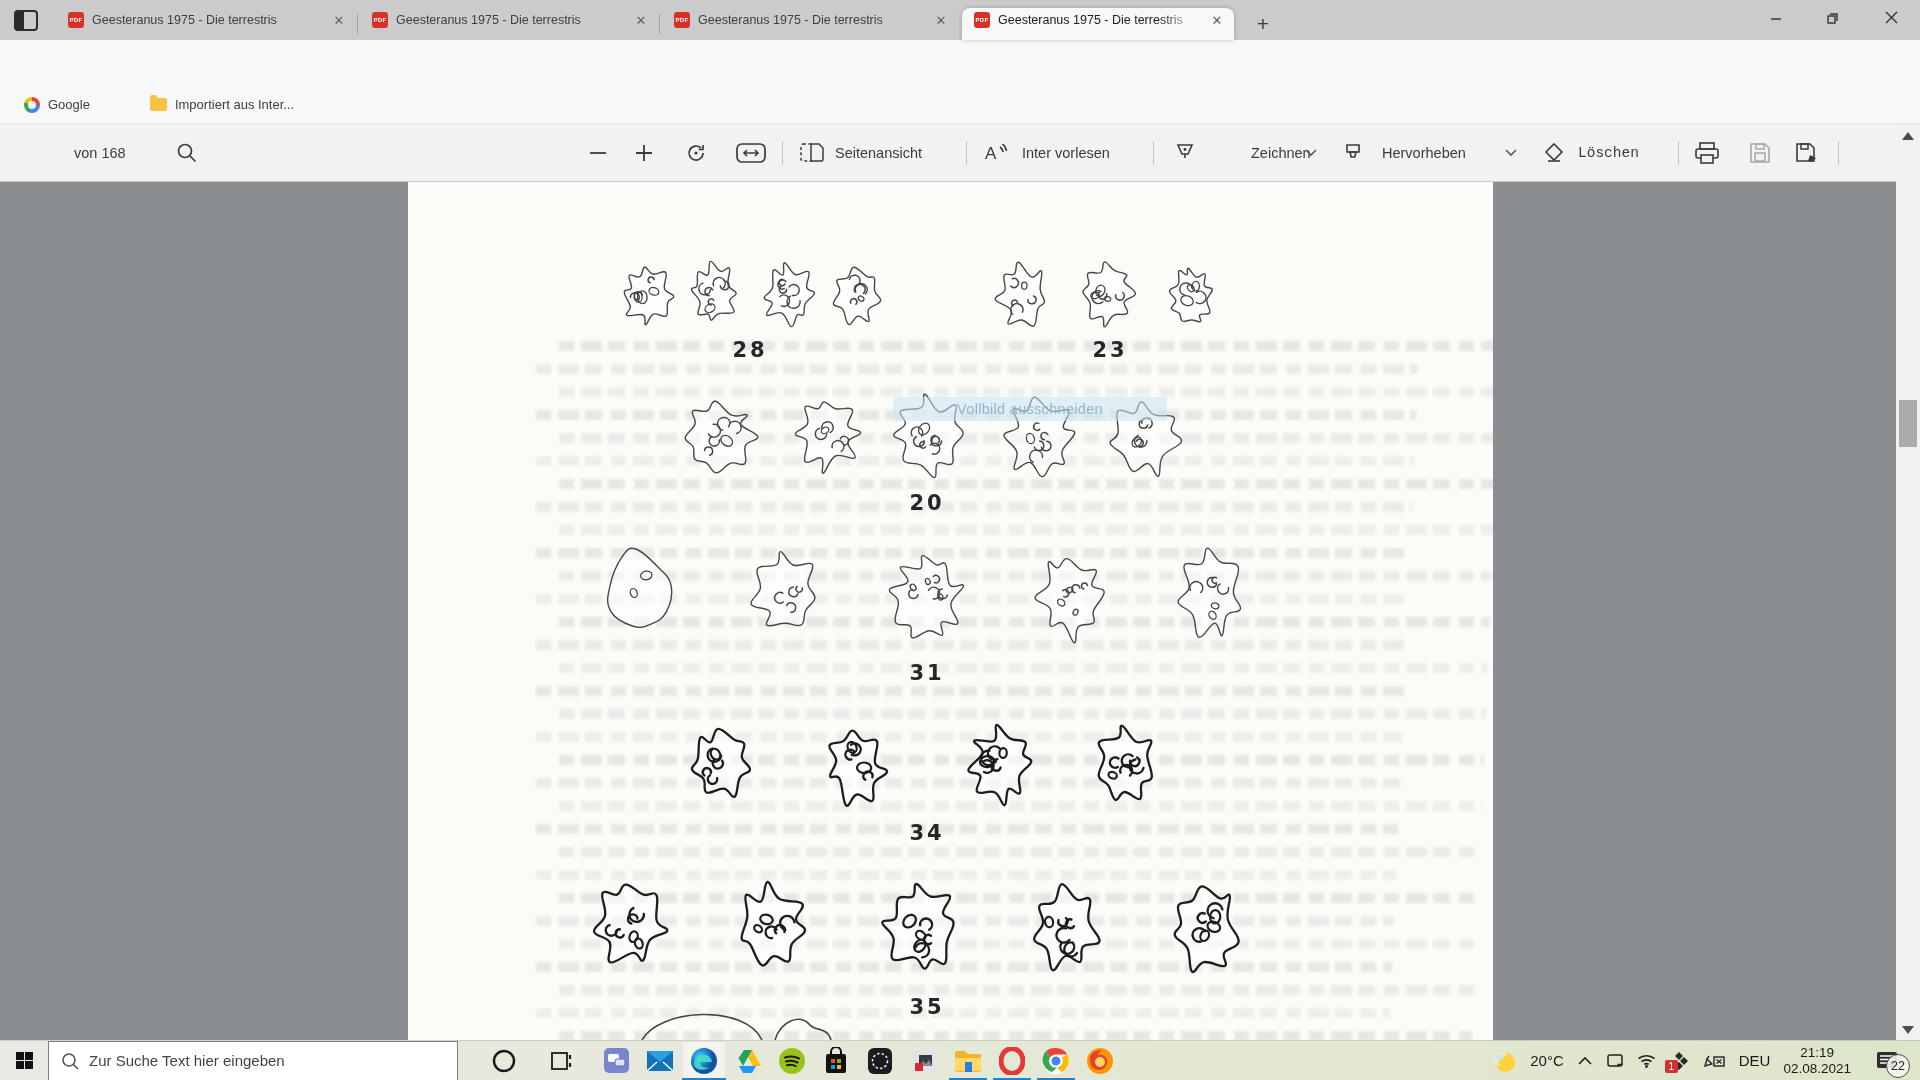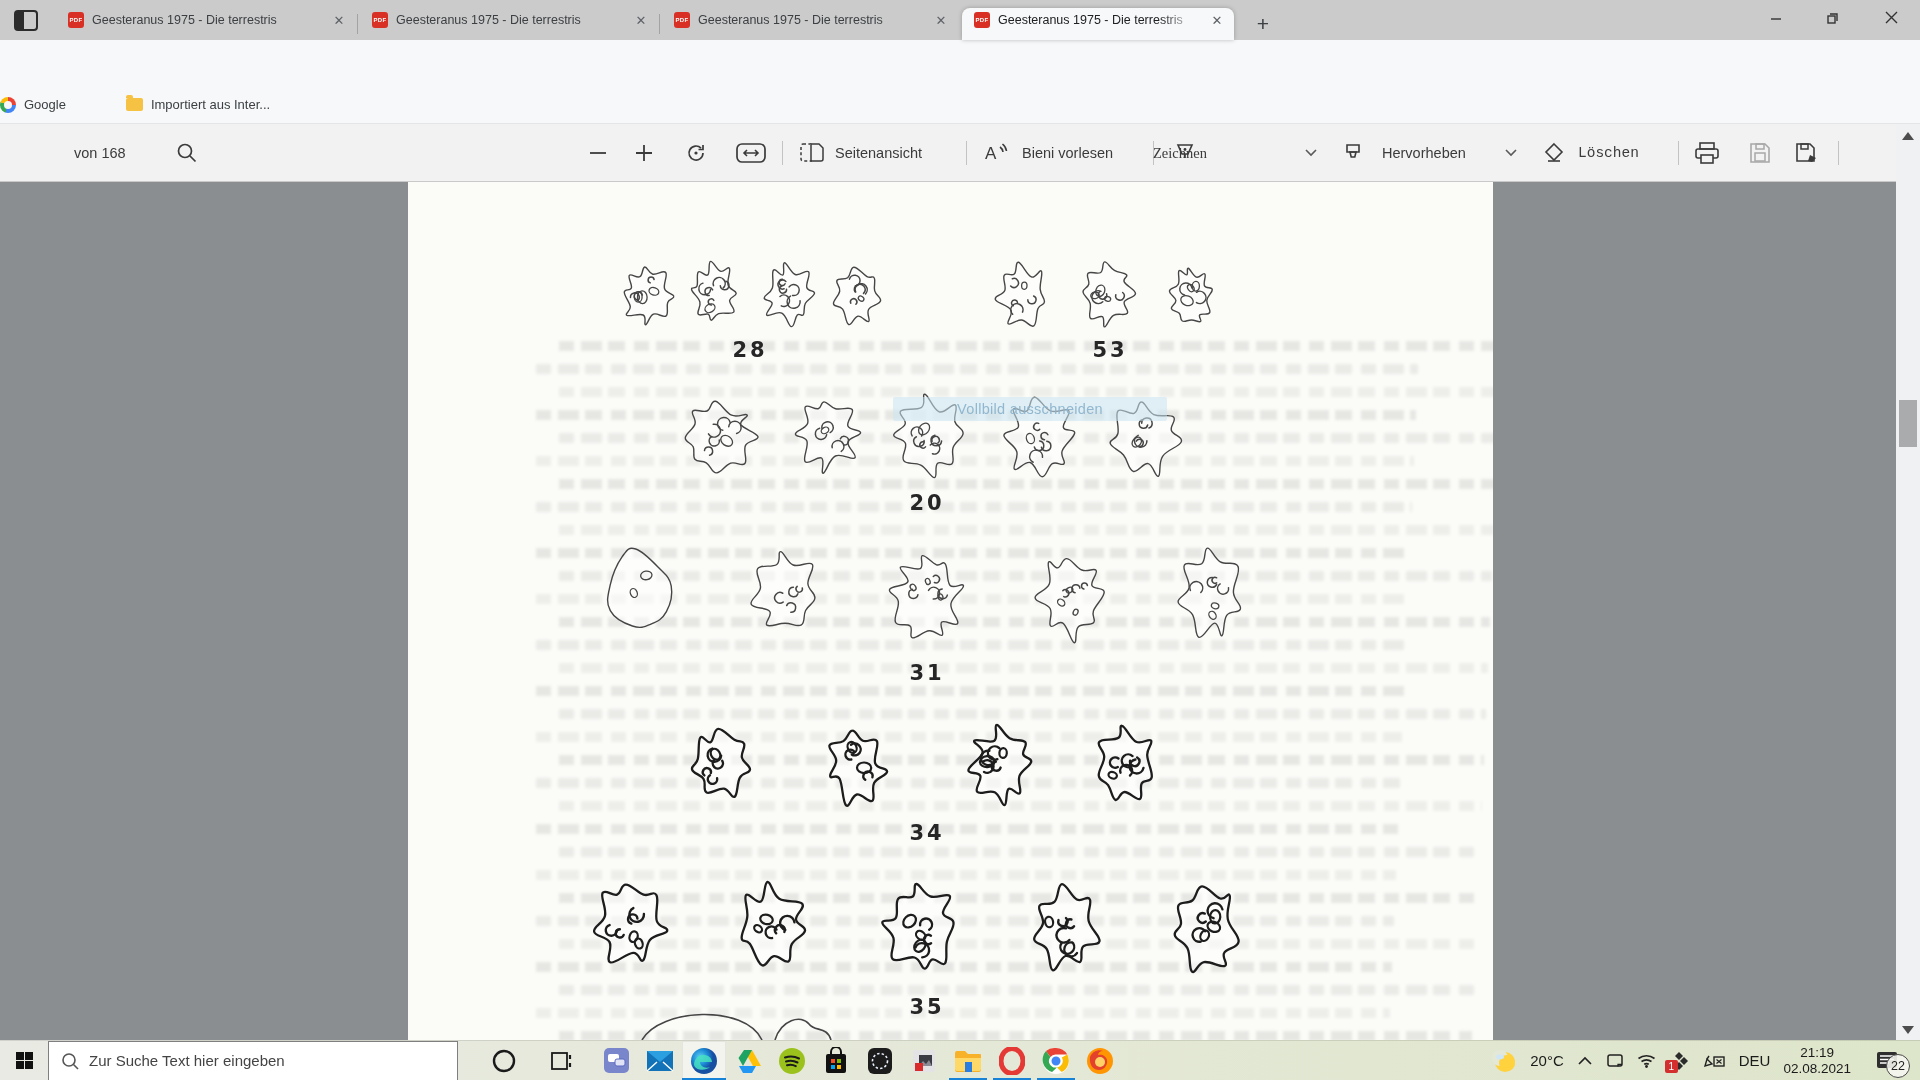--- a/index.html
+++ b/index.html
@@ -22,21 +22,21 @@
   .navbar{position:absolute;left:0;top:40px;width:1920px;height:46px;background:#f7f8f9;}
   .navbtn{position:absolute;top:52px;width:32px;height:32px;display:flex;align-items:center;justify-content:center;}
   .omnibox{position:absolute;left:215px;top:47px;width:1467px;height:32px;background:#ffffff;border:1px solid #e2e4e6;border-radius:16px;display:flex;align-items:center;padding:0 10px 0 14px;font-size:14px;color:#202124;}
   .scheme{color:#5f6368;margin:0 10px 0 8px;}
   .vdiv{width:1px;height:16px;background:#d0d3d6;margin-right:10px;}
   .urltext{flex:1;overflow:hidden;white-space:nowrap;color:#202124;}
   .pillicon{flex:0 0 30px;display:flex;justify-content:center;}
 
   
   .bookmarksbar{position:absolute;left:0;top:86px;width:1920px;height:38px;background:#f7f8f9;border-bottom:1px solid #e3e5e7;display:flex;align-items:center;font-size:13px;color:#3c4043;}
-  .bm{display:flex;align-items:center;gap:8px;}
+  .bm{display:flex;align-items:center;margin-left:24px;gap:8px;}
   .gicon{width:16px;height:16px;border-radius:50%;background:conic-gradient(#ea4335 0 90deg,#4285f4 90deg 200deg,#34a853 200deg 290deg,#fbbc05 290deg 360deg);position:relative;}
   .gicon::after{content:"";position:absolute;inset:4px;background:#f7f8f9;border-radius:50%;}
   .folder{width:17px;height:13px;background:#f6c244;border-radius:2px;position:relative;}
   .folder::before{content:"";position:absolute;left:0;top:-3px;width:7px;height:3px;background:#f6c244;border-radius:2px 2px 0 0;}
 
   
   .pdfbar{position:absolute;left:0;top:124px;width:1920px;height:58px;background:#f2f2f2;border-bottom:1px solid #c9c9c9;font-size:14.5px;color:#3b3b3b;}
   .pdfbar .abs{position:absolute;top:0;height:58px;display:flex;align-items:center;}
   .pagebox{position:absolute;left:14px;top:134px;width:54px;height:38px;border:1px solid #8f8f8f;background:#fff;text-align:center;font-size:15px;color:#202020;border-radius:2px;font-family:"Liberation Sans",sans-serif;}
   .tsep{position:absolute;top:17px;width:1px;height:24px;background:#c3c3c3;}
@@ -244,30 +244,30 @@
         </svg>
       </div>
     <div class="abs" style="left:835px;">Seitenansicht</div>
     <div class="tsep" style="left:966px;"></div>
     <div class="abs" style="left:984px;">
         <svg class="ico" width="26" height="24">
           <text x="1" y="18" font-size="17" fill="#3b3b3b" font-family="Liberation Sans">A</text>
           <path d="M16 6a7 7 0 0 1 3 5M18.5 3a11 11 0 0 1 4 7" fill="none" stroke="#3b3b3b" stroke-width="1.6"></path>
         </svg>
       </div>
-    <div class="abs" style="left:1022px;">Bieni vorlesen</div>
+    <div class="abs" style="left:1022px;">Inter vorlesen</div>
     <div class="tsep" style="left:1153px;"></div>
     <div class="abs" style="left:1174px;">
         <svg class="ico" width="22" height="24">
           <path d="M4 4h14l-4 9h-6z" fill="none" stroke="#3b3b3b" stroke-width="1.6"></path>
           <path d="M11 13v4" stroke="#3b3b3b" stroke-width="1.6"></path>
           <circle cx="11" cy="8.5" r="1.4" fill="#3b3b3b"></circle>
         </svg>
       </div>
-    <div class="abs" style="left:1153px;font-family:Liberation Serif, serif;">Zeichnen</div>
+    <div class="abs" style="left:1251px;">Zeichnen</div>
     <div class="abs" style="left:1304px;">
         <svg class="ico" width="14" height="10">
           <path d="M2 2l5 5 5-5" fill="none" stroke="#5a5a5a" stroke-width="1.6"></path>
         </svg>
       </div>
     <div class="abs" style="left:1342px;">
         <svg class="ico" width="22" height="24">
           <path d="M5 4h12v7H5z" fill="none" stroke="#3b3b3b" stroke-width="1.6"></path>
           <path d="M8 11h6l-1.2 5h-3.6z" fill="none" stroke="#3b3b3b" stroke-width="1.6"></path>
         </svg>
@@ -517,21 +517,21 @@
           <ellipse cx="1215.2" cy="916.8" rx="5.1" ry="6.7" fill="none" stroke="#1d1d1d" stroke-width="2.2" transform="rotate(4 1215.2 916.8)"></ellipse>
           <path d="M 1194.1 934.8 a 6.8 6.8 0 1 1 10.5 4.1" fill="none" stroke="#1d1d1d" stroke-width="2.4" stroke-linecap="round" transform="rotate(271 1200.9 934.8)"></path>
           <path d="M 1198.7 917.3 a 4.8 4.8 0 1 1 7.4 2.9" fill="none" stroke="#1d1d1d" stroke-width="2.4" stroke-linecap="round" transform="rotate(241 1203.5 917.3)"></path>
           <ellipse cx="1213.8" cy="926.8" rx="4.9" ry="6.5" fill="none" stroke="#1d1d1d" stroke-width="2.2" transform="rotate(111 1213.8 926.8)"></ellipse>
           <path d="M 1209.2 911.4 a 7.5 7.5 0 1 1 11.6 4.5" fill="none" stroke="#1d1d1d" stroke-width="2.4" stroke-linecap="round" transform="rotate(294 1216.6 911.4)"></path>
           <path d="M642 1040 C660 1008 745 1004 762 1040" fill="none" stroke="#454545" stroke-width="1.6"></path>
           <path d="M775 1040 C781 1020 801 1014 809 1024 C815 1032 827 1026 831 1040" fill="none" stroke="#454545" stroke-width="1.6"></path>
         </svg>
       <div class="overlay-tip" id="overlay-tip" style="left: 485px; top: 215px; width: 274px; height: 24px;">Vollbild ausschneiden</div>
     <div class="fig-label" style="left: 342px; top: 156px;">28</div>
-        <div class="fig-label" style="left: 702px; top: 156px;">53</div>
+        <div class="fig-label" style="left: 702px; top: 156px;">23</div>
         <div class="fig-label" style="left: 519px; top: 309px;">20</div>
         <div class="fig-label" style="left: 519px; top: 479px;">31</div>
         <div class="fig-label" style="left: 519px; top: 639px;">34</div>
         <div class="fig-label" style="left: 519px; top: 813px;">35</div>
       </div>
   </div>
 
   <div class="vscroll">
     <div class="varrow" style="top:8px;border-bottom:8px solid #4d4d4d;"></div>
     <div class="vthumb"></div>

